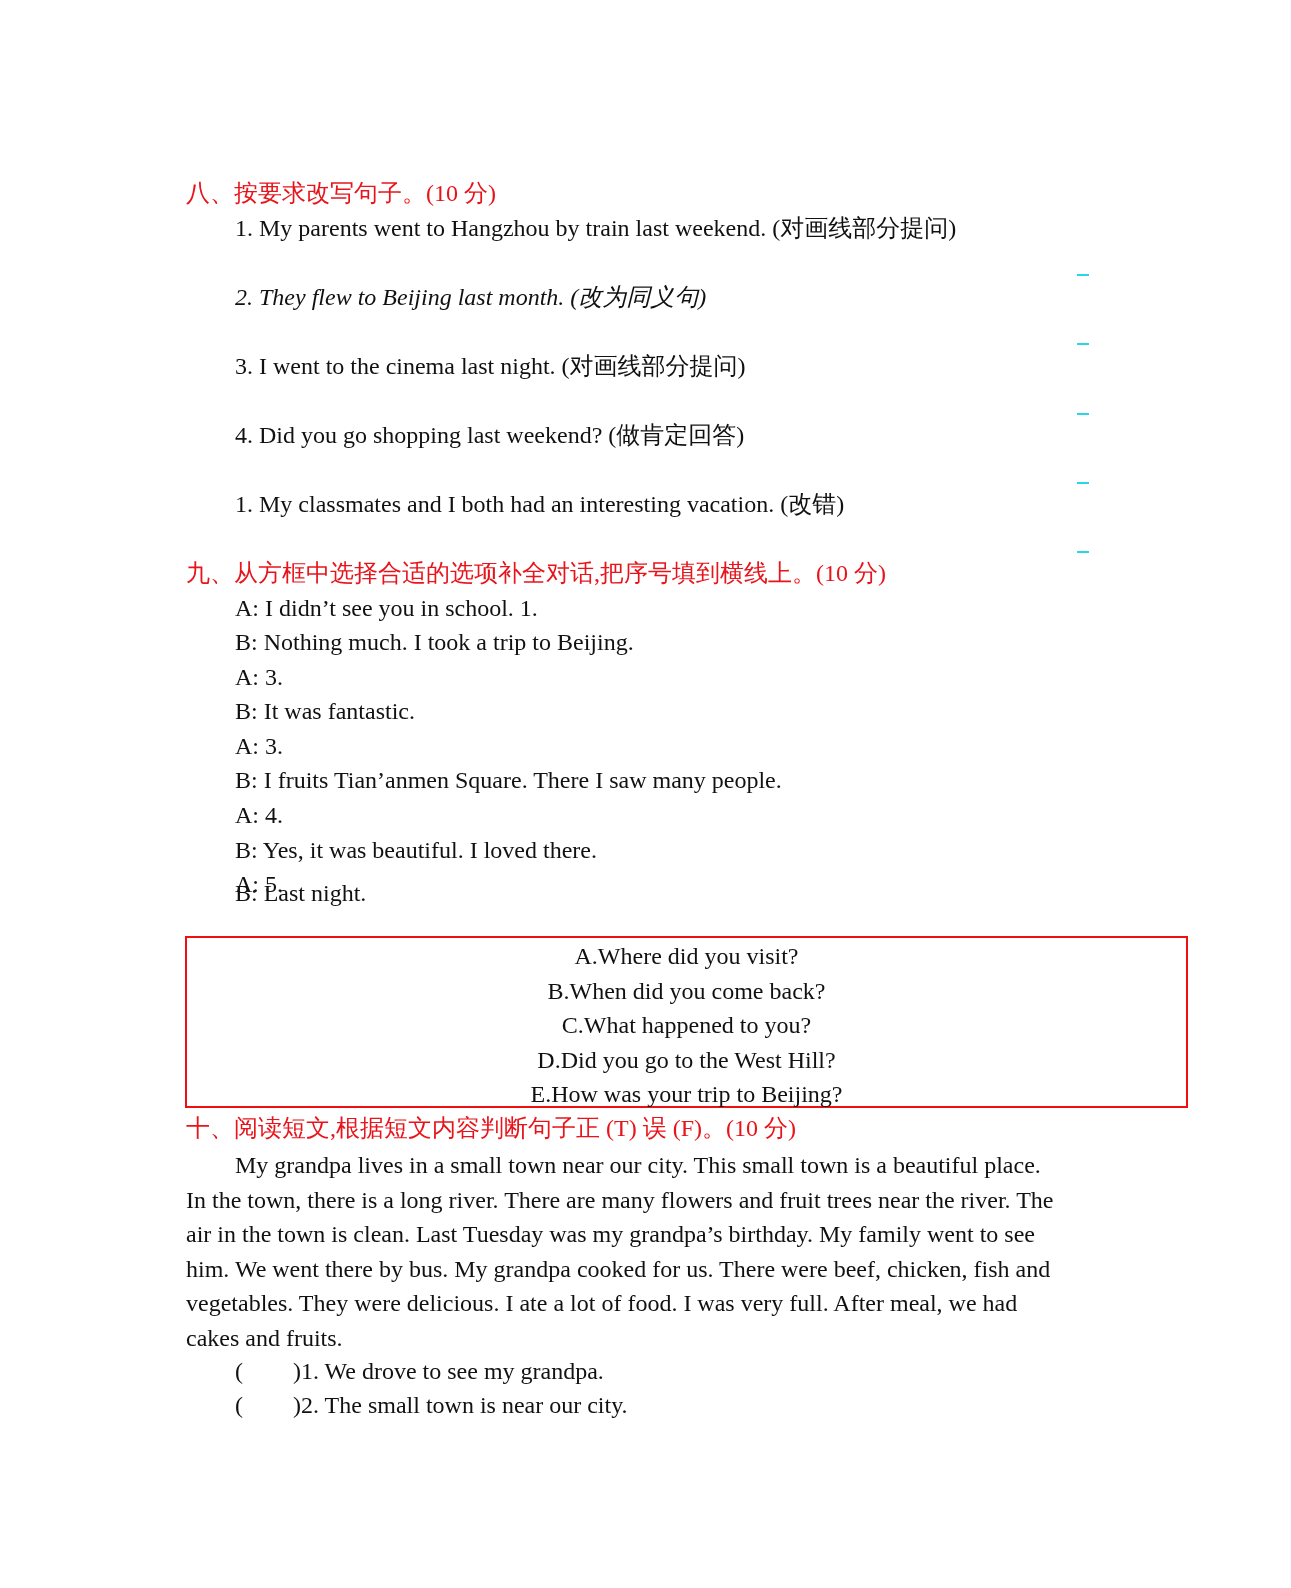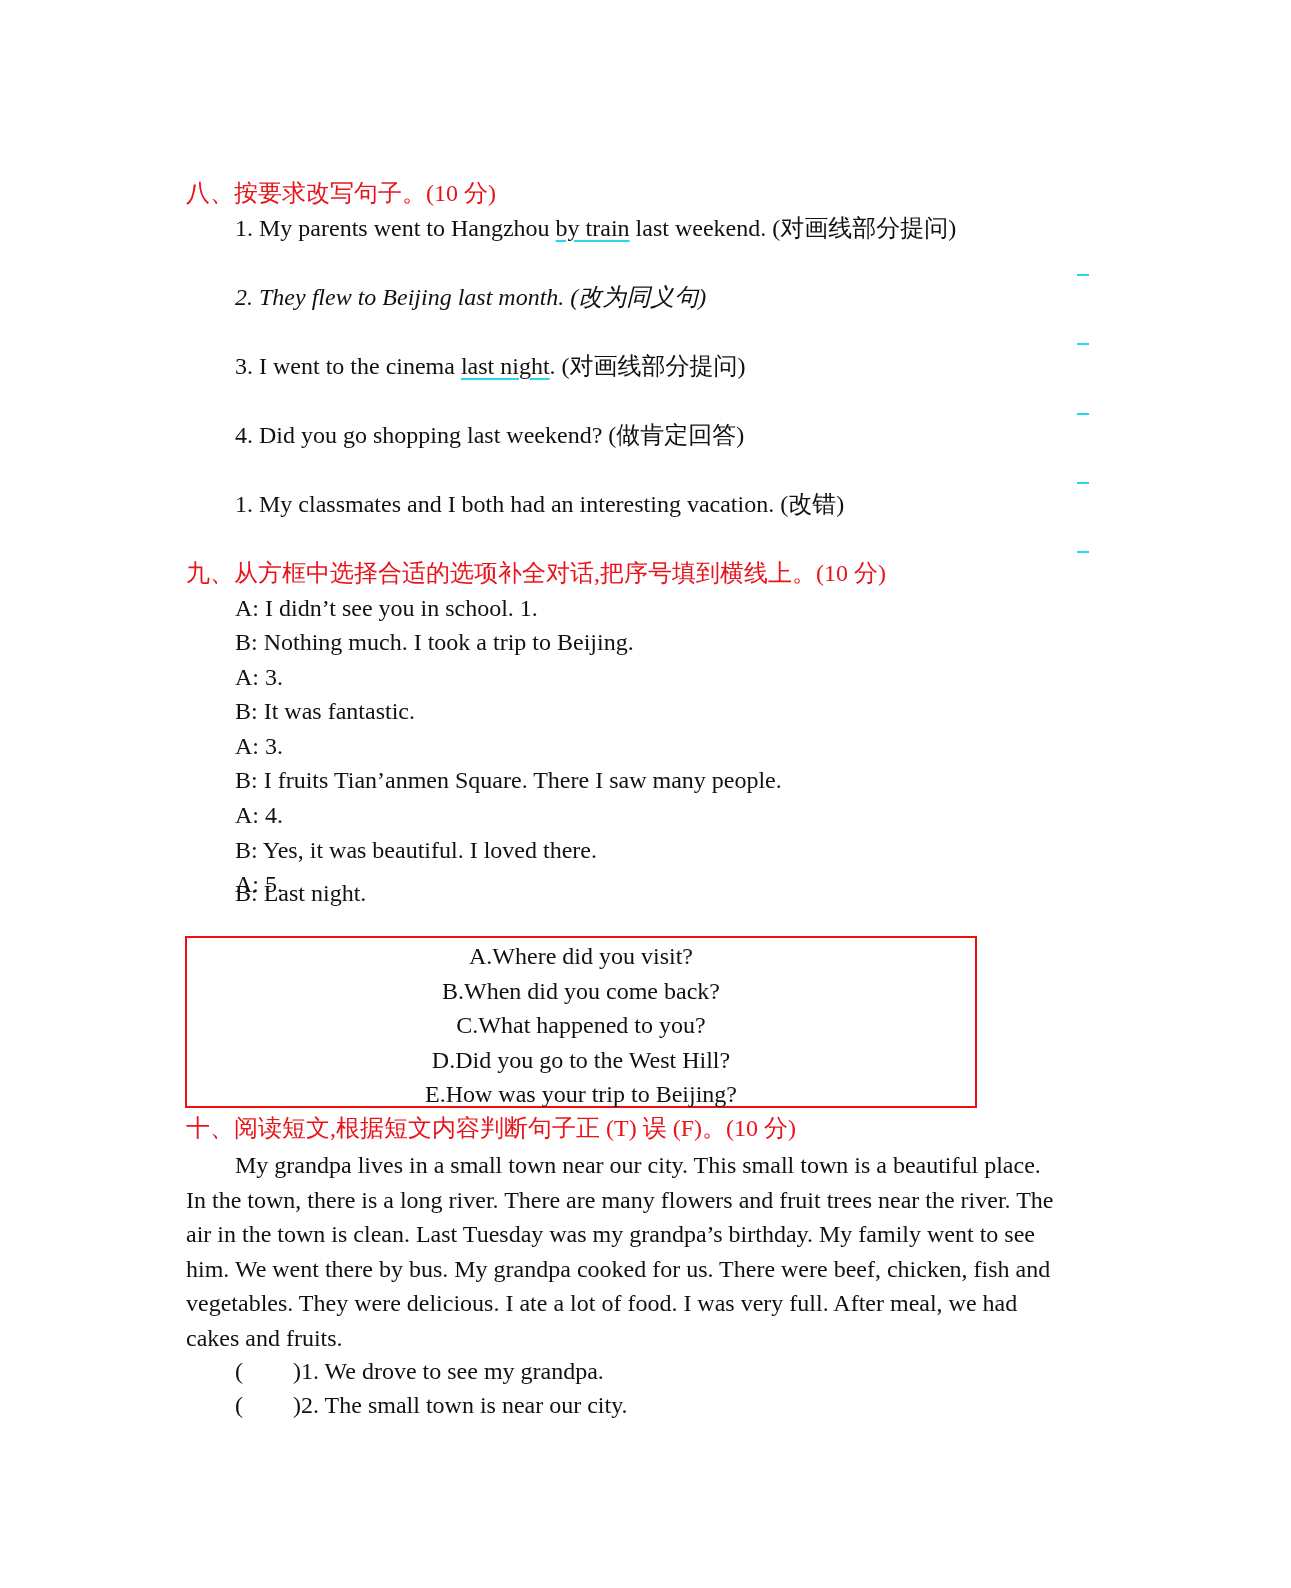--- a/index.html
+++ b/index.html
@@ -1,23 +1,23 @@
 <!DOCTYPE html>
 <html><head>
 <meta charset="utf-8">
 <style>
   html, body { margin: 0; padding: 0; background: #ffffff; }
   body { width: 1291px; height: 1588px; position: relative; overflow: hidden;
          font-family: "Liberation Serif", "DejaVu Serif", serif; color: #111; }
   .page { position: absolute; left: 0; top: 0; width: 1291px; height: 1588px; margin-top: 27px; }
   .line { position: absolute; font-size: 24px; line-height: 30px; white-space: nowrap; }
   .red { color: #e8141b; }
-  .ul { text-decoration: underline; text-decoration-color: #27d6e8; text-decoration-thickness: 2px; text-underline-offset: 4px; }
+  .ul { text-decoration-color: #27d6e8; text-decoration-thickness: 2px; text-underline-offset: 4px; }
   .blank-mark { position: absolute; width: 12px; height: 2px; background: #27d6e8; }
-  .option-box { position: absolute; left: 185px; top: 909px; width: 792px; height: 172px;
+  .option-box { position: absolute; left: 185px; top: 909px; width: 1003px; height: 172px;
                 border: 2px solid #ee1010; box-sizing: border-box; }
   .opt { position: absolute; left: 0; width: 100%; text-align: center; font-size: 24px; line-height: 30px; }
   .para { position: absolute; left: 186px; width: 910px; font-size: 24px; line-height: 34.6px; text-align: justify; }
   .para .pline { display: block; white-space: nowrap; }
 </style>
 </head>
 <body>
 
 <div class="page">
 

